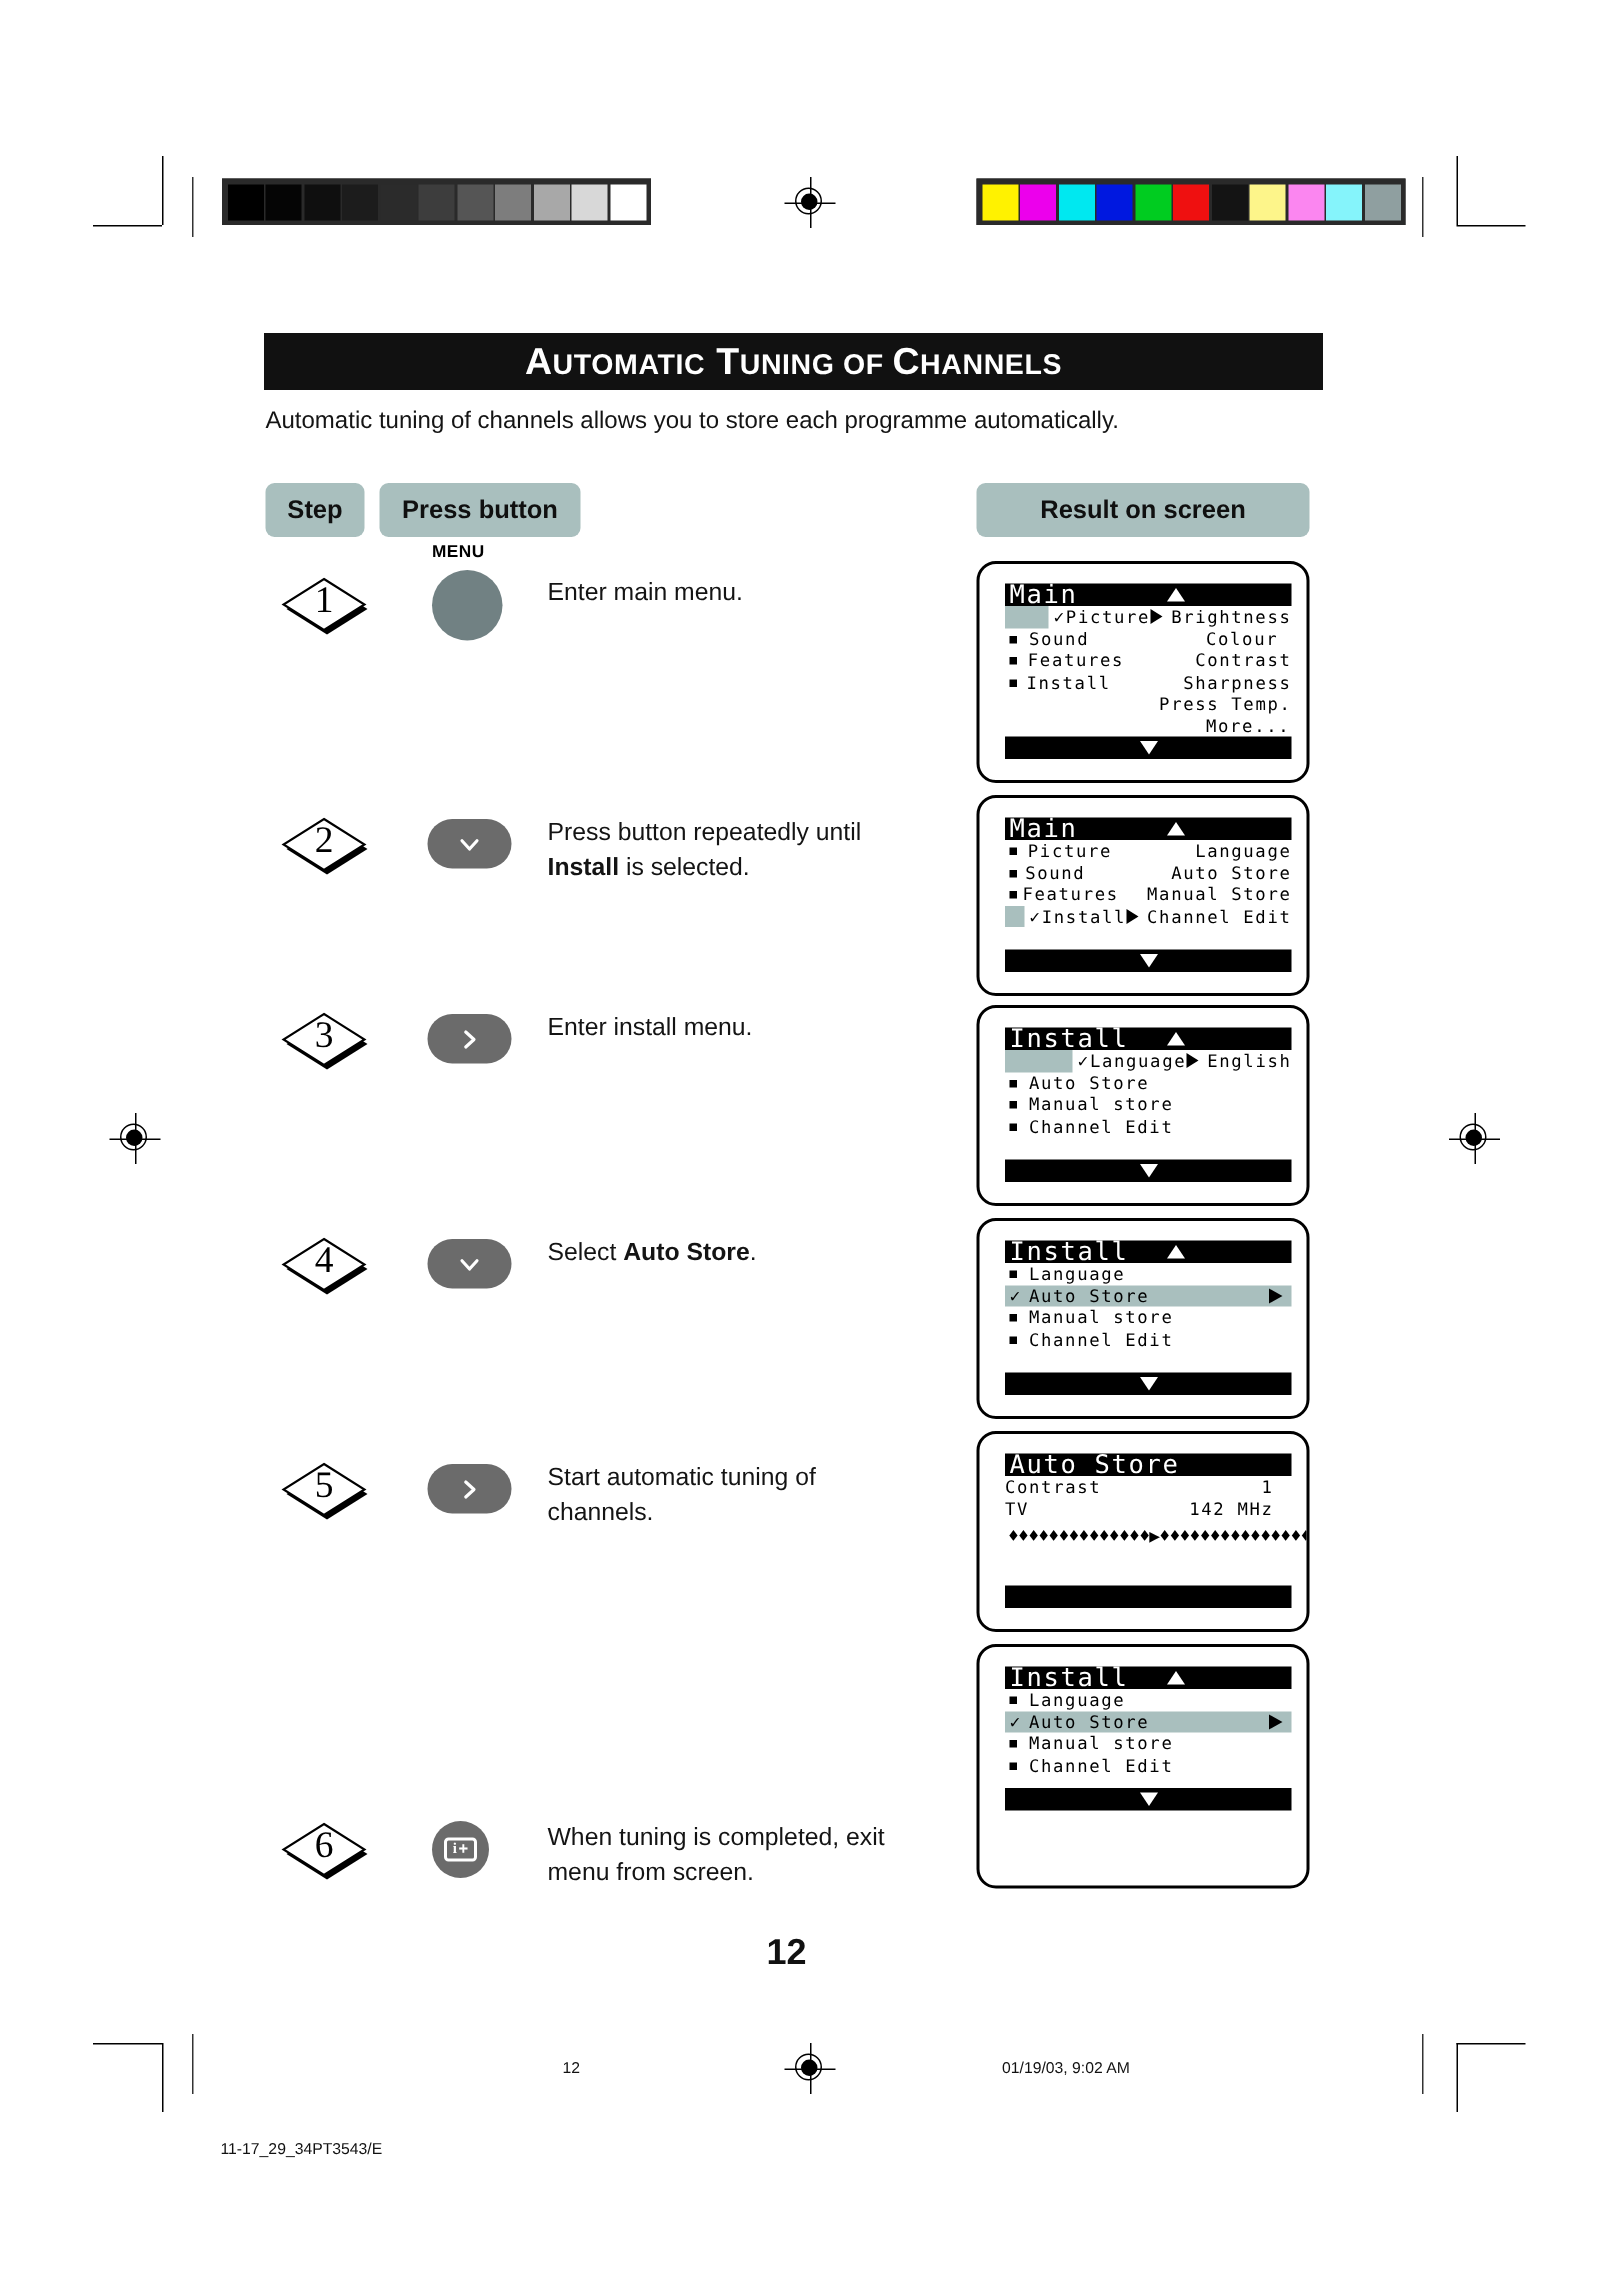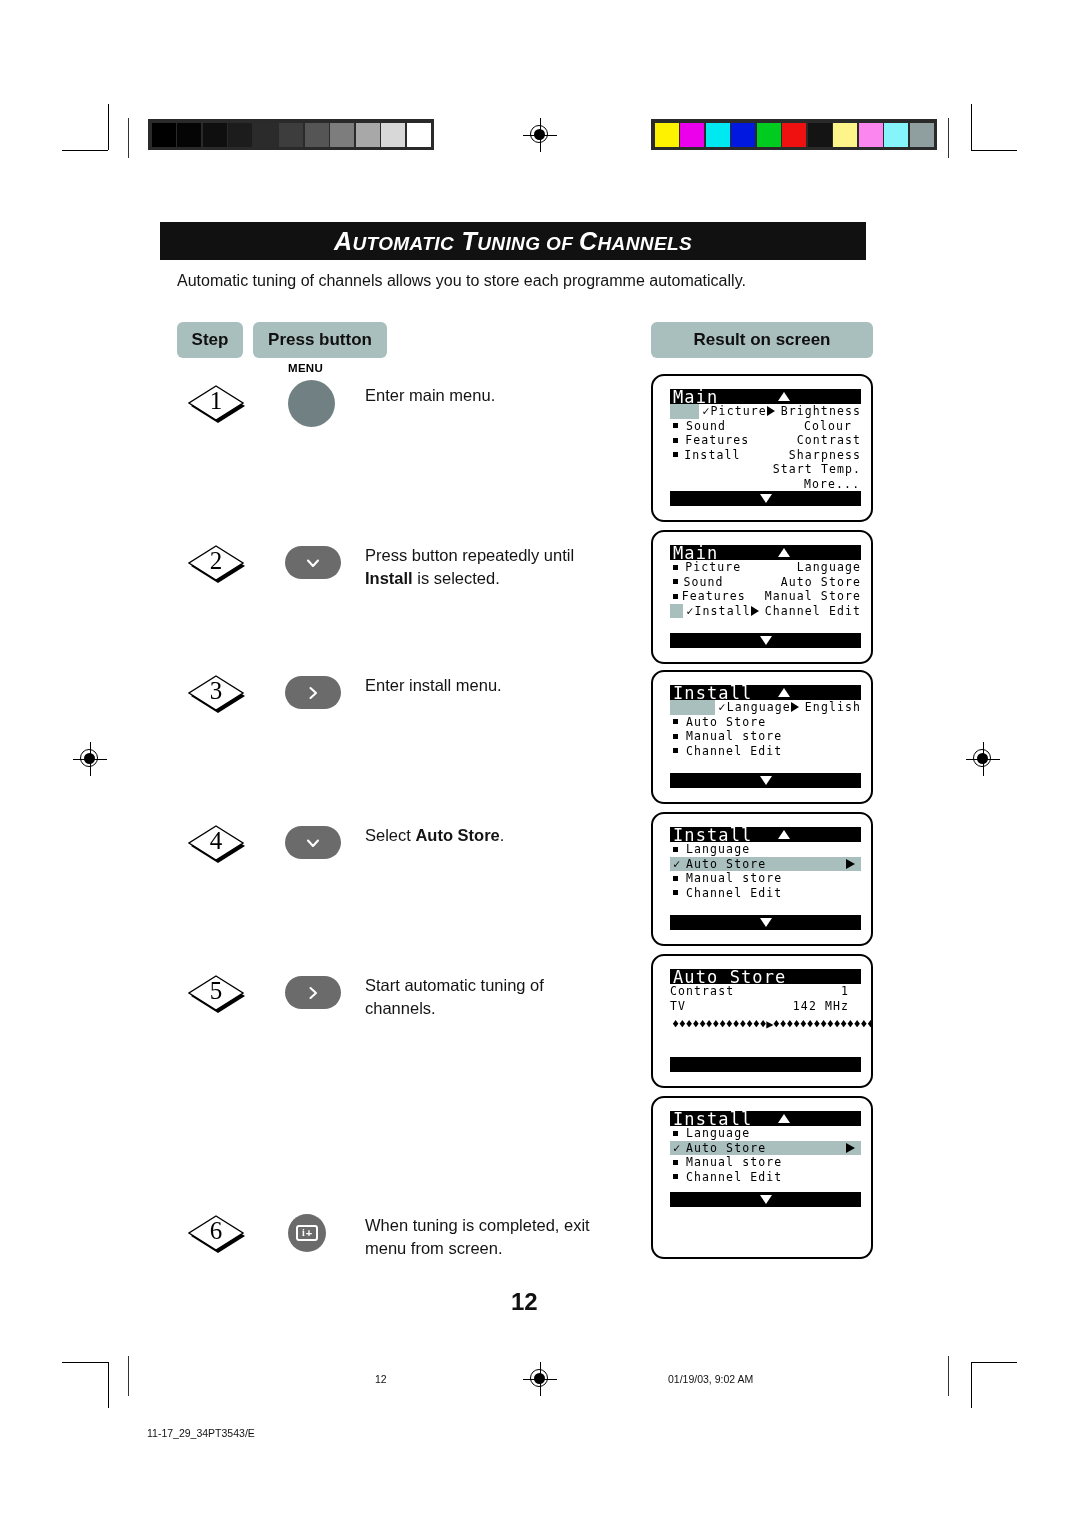--- a/index.html
+++ b/index.html
@@ -375,21 +375,21 @@
     <div class="patch" style="background: rgb(0, 24, 224);"></div>
     <div class="patch" style="background: rgb(0, 204, 32);"></div>
     <div class="patch" style="background: rgb(239, 16, 16);"></div>
     <div class="patch" style="background: rgb(20, 20, 20);"></div>
     <div class="patch" style="background: rgb(253, 245, 138);"></div>
     <div class="patch" style="background: rgb(251, 134, 240);"></div>
     <div class="patch" style="background: rgb(133, 244, 251);"></div>
     <div class="patch" style="background: rgb(143, 159, 160);"></div>
   </div>
 
-<div class="title-banner" style="left:160px; top:222px; width:706px; height:38px;font-style:italic;">
+<div class="title-banner" style="left:176px; top:222px; width:706px; height:38px;">
   <span id="title-render"><span class="t-big">A</span><span class="t-small">UTOMATIC</span><span class="t-big"> T</span><span class="t-small">UNING</span><span class="t-small"> OF </span><span class="t-big">C</span><span class="t-small">HANNELS</span></span>
 </div>
 
 <div class="intro-text" style="left:177px; top:272px; width:700px;">Automatic tuning of channels allows you to store each programme automatically.</div>
 
 <div class="pill" style="left:177px; top:322px; width:66px; height:36px;">Step</div>
 <div class="pill" style="left:253px; top:322px; width:134px; height:36px;">Press button</div>
 <div class="pill" style="left:651px; top:322px; width:222px; height:36px;">Result on screen</div>
 
 <div id="steps-layer">
@@ -501,21 +501,21 @@
           <div class="osd-row">
             <span class="mark"><span class="sq"></span></span>
             <span class="lbl">Install</span>
             <span class="rarrow" style="visibility: hidden;"></span>
             <span class="rcol">Sharpness</span>
           </div>
           <div class="osd-row">
             <span class="mark"></span>
             <span class="lbl"></span>
             <span class="rarrow" style="visibility: hidden;"></span>
-            <span class="rcol">Start Temp.</span>
+            <span class="rcol">Press Temp.</span>
           </div>
           <div class="osd-row">
             <span class="mark"></span>
             <span class="lbl"></span>
             <span class="rarrow" style="visibility: hidden;"></span>
             <span class="rcol">More...</span>
           </div>
         </div>
         <div class="osd-bottombar" style="bottom: 4px;">
           <span class="dn-tri"></span>

